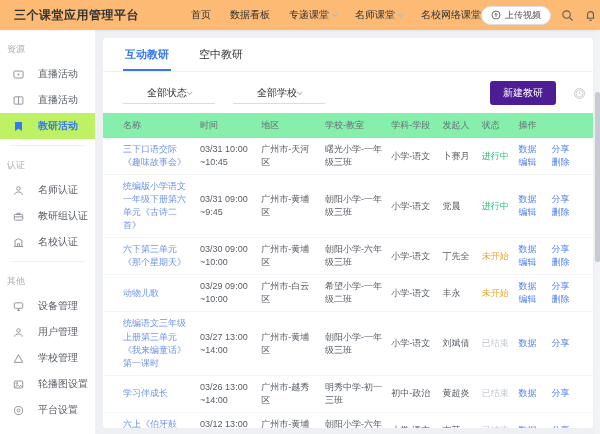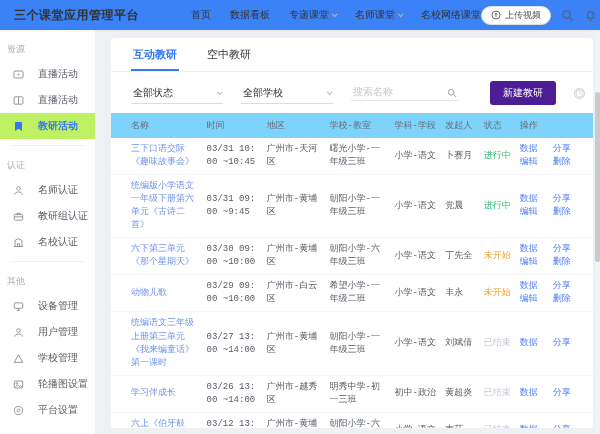--- a/index.html
+++ b/index.html
@@ -1,61 +1,61 @@
 <!DOCTYPE html>
 <html><head>
 <meta charset="utf-8">
 <style>
   * { margin:0; padding:0; box-sizing:border-box; }
   html,body { width:600px; height:434px; overflow:hidden; }
   body { font-family:"Liberation Sans","DejaVu Sans",sans-serif; background:#eef0f4; color:#333; }
   .app { width:600px; height:434px; position:relative; display:flex; flex-direction:column; }
 
   
-  .hdr { height:30px; background:#3b82f6; display:flex; align-items:center; padding:0 10px 0 14px; box-shadow:0 1px 2px rgba(0,0,0,.05); position:relative; z-index:3; }
+  .hdr { height:30px; background:#fdba74; display:flex; align-items:center; padding:0 10px 0 14px; box-shadow:0 1px 2px rgba(0,0,0,.05); position:relative; z-index:3; }
   .hdr .logo { font-size:12px; font-weight:bold; color:#333; letter-spacing:.5px; white-space:nowrap; }
   .nav { display:flex; align-items:center; gap:19px; margin-left:52px;justify-content:flex-end; }
   .nav-item { font-size:10px; color:#333; display:flex; align-items:center; gap:3px; cursor:pointer; white-space:nowrap; }
   .caret { width:4px; height:4px; border-right:1px solid #b4b8bf; border-bottom:1px solid #b4b8bf; transform:rotate(45deg) translateY(-1px); display:inline-block; }
   .hright { margin-left:auto; display:flex; align-items:center; gap:10px; }
   .pill { display:flex; align-items:center; gap:4px; border:1px solid #dcdfe4; border-radius:10px; padding:2px 9px; font-size:9px; color:#555; cursor:pointer; background:#fff; white-space:nowrap; }
   .hicon { width:13px; height:13px; color:#5a5f66; cursor:pointer; }
 
   
   .bodyrow { flex:1; display:flex; min-height:0; }
   .sidebar { width:95px; background:#fff; padding-top:6px; flex-shrink:0; }
   .sec-label { font-size:9px; color:#a7abb3; padding:7px 0 5px 7px; }
   .side-item { display:flex; align-items:center; gap:14px; padding:6px 0 6px 13px; font-size:10px; color:#565c64; cursor:pointer; }
   .side-item .sicon { width:11px; height:11px; color:#878d96; display:flex; }
   .side-item .sicon svg { width:11px; height:11px; }
   .side-item.active { background:#bef264; color:#3478f6; font-weight:bold; }
   .side-item.active .sicon { color:#3478f6; }
   .side-div { height:1px; background:#f0f1f4; margin:6px 10px; }
 
-  .main { flex:1; padding:8px 7px 6px 16px; min-width:0;font-family:Liberation Mono, monospace; }
+  .main { flex:1; padding:8px 7px 6px 8px; min-width:0; }
   .card { background:#fff; border-radius:3px; height:100%; overflow:hidden; display:flex; flex-direction:column; }
 
   
   .tabs { display:flex; gap:26px; padding:0 20px; border-bottom:1px solid #eef0f3; flex-shrink:0; }
   .tab { font-size:11px; color:#333; padding:9px 2px 7px; cursor:pointer; border-bottom:2px solid transparent; }
   .tab.active { color:#3478f6; border-bottom-color:#3478f6; font-weight:bold; }
 
   
   .filters { display:flex; align-items:center; gap:18px; padding:9px 14px 8px 20px; flex-shrink:0; }
-  .select { display:flex; align-items:center; justify-content:space-between; width:92px; border-bottom:1px solid #d9dde3; padding:3px 2px; font-size:10px; color:#333; cursor:pointer; }
+  .select { display:flex; align-items:center; justify-content:center; width:92px; border-bottom:1px solid #d9dde3; padding:3px 2px; font-size:10px; color:#333; cursor:pointer; }
   .searchbox { display:flex; align-items:center; width:108px; border-bottom:1px solid #e4e7ec; padding:2px 2px; gap:4px; }
   .searchbox input { border:none; outline:none; flex:1; font-size:10px; color:#333; min-width:0; font-family:inherit; }
   .searchbox input::placeholder { color:#c2c6cd; }
   .searchbox svg { width:10px; height:10px; color:#9aa0a8; flex-shrink:0; cursor:pointer; }
   .btn-primary { margin-left:auto; background:#4c1d95; color:#fff; border:none; border-radius:3px; font-size:10px; padding:5px 13px; cursor:pointer; font-family:inherit; }
   .help-circle { width:11px; height:11px; border-radius:50%; border:1px solid #c9cdd3; color:#c9cdd3; font-size:7px; display:flex; align-items:center; justify-content:center; cursor:pointer; margin-right:-6px; }
 
   
   table { width:100%; border-collapse:collapse; table-layout:fixed; font-size:9px; }
-  thead th { background:#7dd3fc; color:#686e78; font-weight:normal; text-align:left; padding:6px 4px; }
+  thead th { background:#86efac; color:#686e78; font-weight:normal; text-align:left; padding:6px 4px; }
   thead th:first-child, tbody td:first-child { padding-left:20px; }
   tbody td { padding:5px 4px; color:#565c64; border-bottom:1px solid #f3f4f7; line-height:1.45; vertical-align:middle; word-break:break-all; }
   .c-name  { width:19%; }  .c-time { width:12.5%; } .c-region { width:13%; }
   .c-school{ width:13.5%;} .c-subj { width:10.5%; } .c-init   { width:8%; }
   .c-stat  { width:7.5%; } .c-ops  { width:16%; }
   td.name { color:#6e93ea; cursor:pointer; }
   .st { white-space:nowrap; }
   .st.running { color:#2bbd73; } .st.pending { color:#f0a32f; } .st.ended { color:#c3c8d2; }
   .op { color:#4d7ef7; cursor:pointer; margin-right:15px; white-space:nowrap; display:inline-block; }
 
@@ -224,27 +224,20 @@
         </div>
 
         <div class="filters">
           <div class="select">
             <span>全部状态</span>
             <span class="caret"></span>
           </div>
           <div class="select">
             <span>全部学校</span>
             <span class="caret"></span>
-          </div>
-          <div class="searchbox">
-            <input placeholder="搜索名称" style="">
-            <svg viewBox="0 0 14 14" fill="none" stroke="currentColor" stroke-width="1.4">
-              <circle cx="6" cy="6" r="4"></circle>
-                <path d="M9 9l3.4 3.4"></path>
-            </svg>
           </div>
           <button class="btn-primary">新建教研</button>
           <div class="help-circle">
             <svg viewBox="0 0 12 12" fill="none" stroke="currentColor" stroke-width="1.1" style="width:9px;height:9px">
               <circle cx="6" cy="6" r="4.6"></circle>
                 <path d="M6 3.4V6l1.8 1.2"></path>
             </svg>
           </div>
         </div>
 

